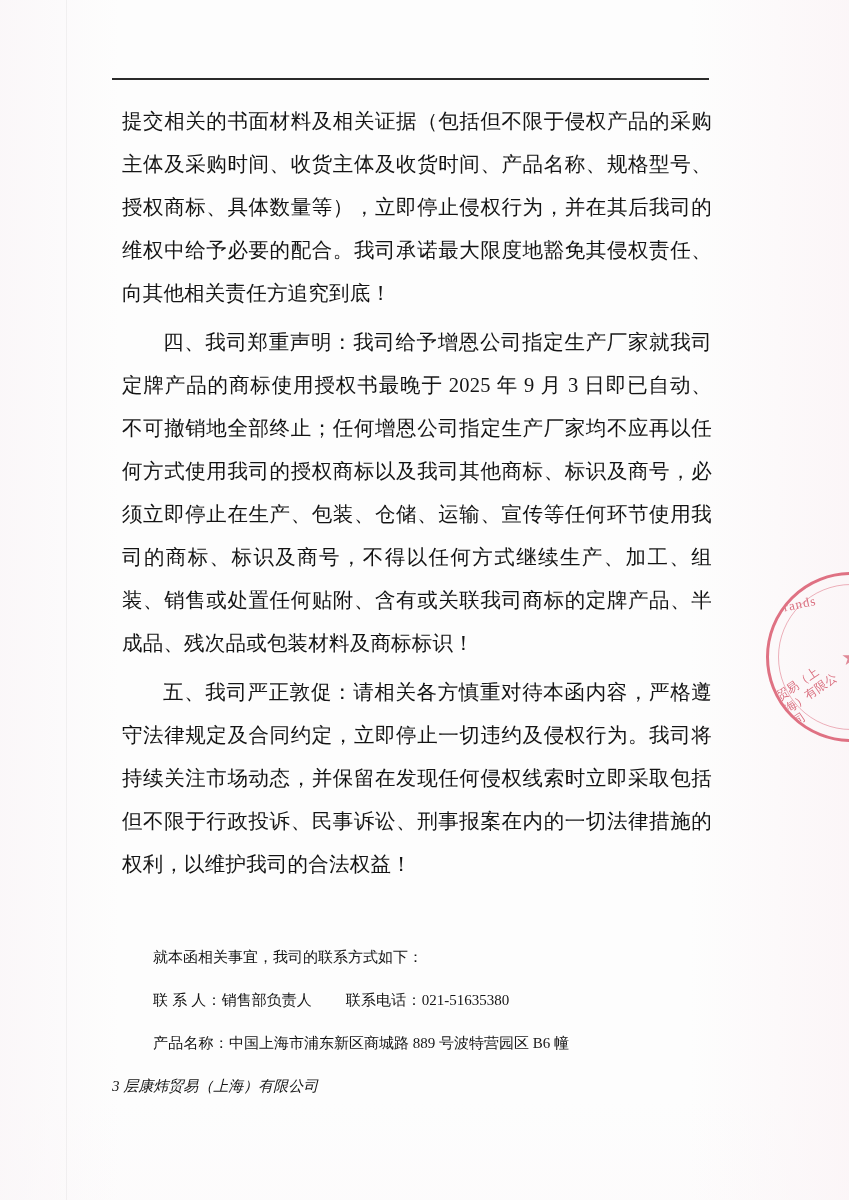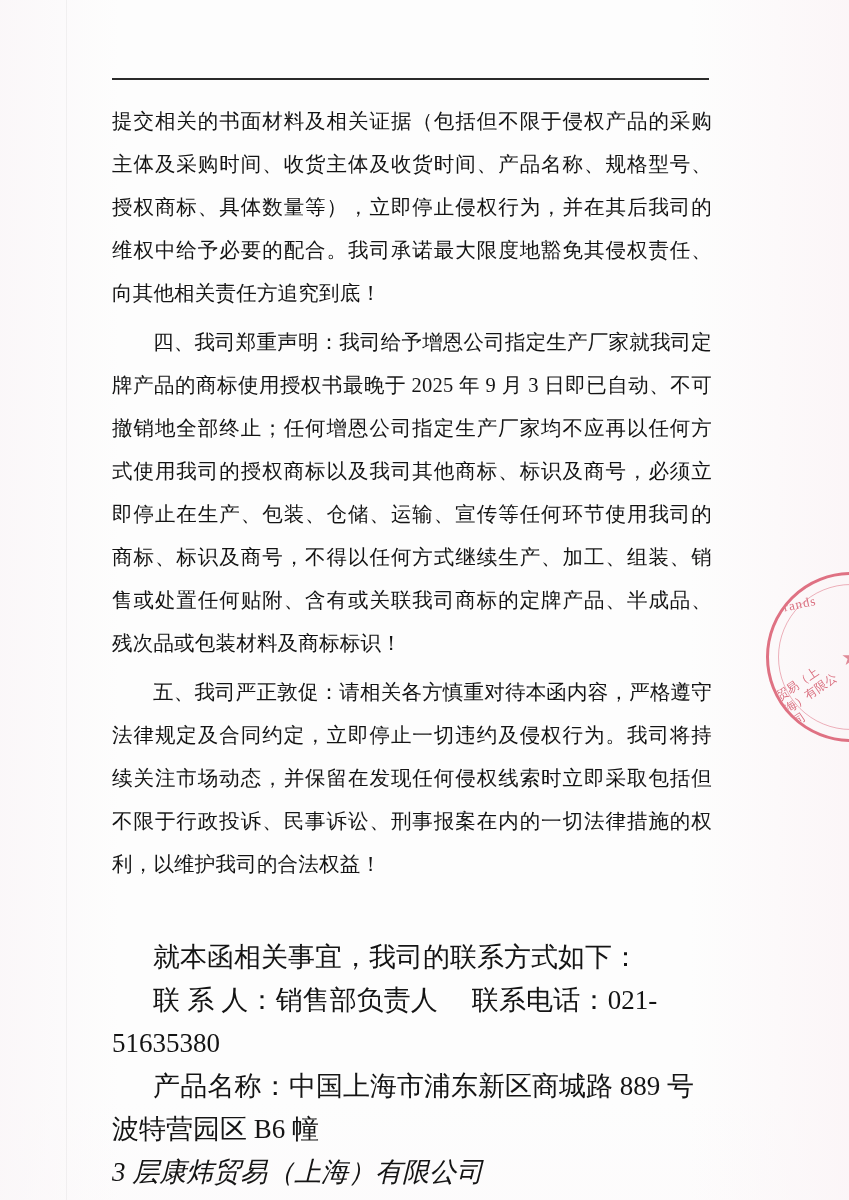--- a/index.html
+++ b/index.html
@@ -43,36 +43,36 @@
   }
 
   .content {
     position: absolute;
     left: 112px;
     top: 100px;
     width: 600px;
   }
 
   p.para {
-    margin: 0 0 0 0;
+    margin: 0 0 0 10px;
     font-size: 20.5px;
     line-height: 43px;
     letter-spacing: 0.2px;
     text-align: justify;
     text-justify: inter-character;
     color: #141414;
   }
   p.indent {
     text-indent: 41px;
   }
   .gap-sm { height: 6px; }
   .gap-lg { height: 46px; }
 
   .contact-line {
-    font-size: 27px;
+    font-size: 15px;
     line-height: 43px;
     color: #141414;
     text-indent: 41px;
   }
   .contact-line.noind { text-indent: 0; font-style: italic; }
 
   .contact-block {
     margin-top: 4px;
   }
 

